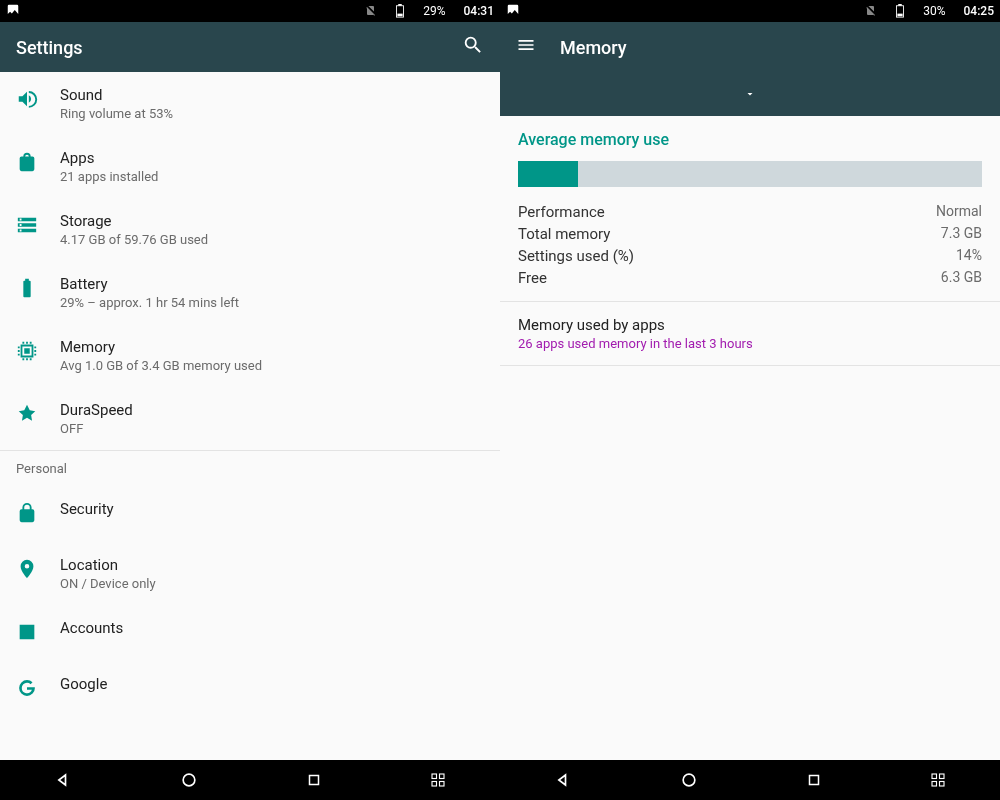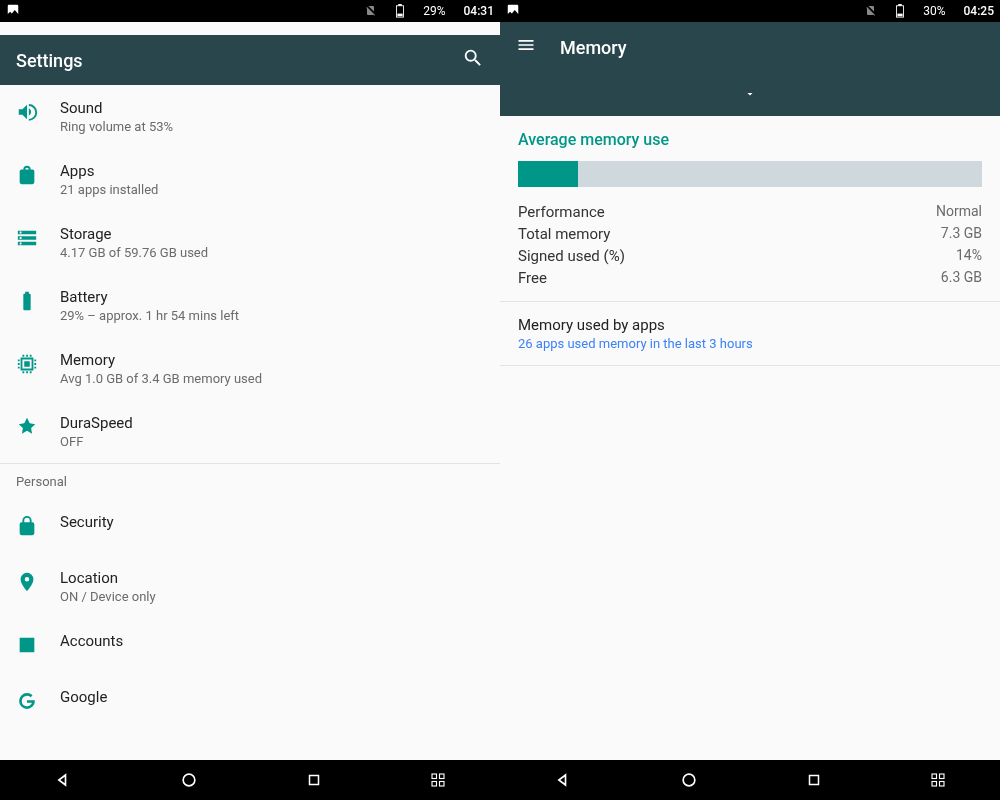--- a/index.html
+++ b/index.html
@@ -3,21 +3,21 @@
 <meta charset="utf-8">
 <style>
   * { box-sizing: border-box; margin: 0; padding: 0; }
   body { font-family: Roboto, Arial, sans-serif; background:#fff; width:1000px; height:800px; overflow:hidden; }
   .screens { display:flex; width:1000px; height:800px; }
   .screen { width:500px; height:800px; display:flex; flex-direction:column; position:relative; background:#fafafa; }
   .statusbar { height:22px; background:#000; color:#fff; display:flex; align-items:center; justify-content:flex-end; font-size:12px; padding:0 6px; gap:18px; }
   .statusbar .left-notif { position:absolute; left:6px; top:3px; }
   .statusbar svg { display:block; }
   .appbar { background:#29464d; color:#fff; display:flex; align-items:center; padding:0 16px; }
-  .appbar.short { height:50px;margin-top:13px; }
+  .appbar.short { height:50px; }
   .appbar.tall  { height:50px; }
   .appbar .title { font-size:18px; font-weight:500; }
   .appbar .left-icon { margin-right:24px; }
   .appbar .right-icon { margin-left:auto; }
   .dropdown-strip { background:#29464d; height:44px; display:flex; align-items:center; justify-content:center; color:#fff; }
   .content { flex:1; overflow:auto; background:#fafafa; }
   .list-item { display:flex; align-items:flex-start; padding:14px 16px 14px 16px;justify-content:flex-end; }
   .list-item .icon-slot { width:44px; flex-shrink:0; color:#009688; padding-top:2px; }
   .list-item .icon-slot svg { width:22px; height:22px; }
   .list-item .texts { flex:1; min-width:0; }
@@ -27,21 +27,21 @@
   .section-label { font-size:13px; color:#6b6b6b; padding:10px 16px; }
   .mem-header { color:#009688; font-size:16px; font-weight:500; padding:14px 18px 12px; }
   .mem-bar-wrap { padding:0 18px 12px; }
   .mem-bar { height:26px; background:#cfd8dc; position:relative; }
   .mem-bar .fill { position:absolute; left:0; top:0; bottom:0; background:#009688; }
   .mem-stats { padding:2px 18px 12px; }
   .mem-row { display:flex; justify-content:space-between; font-size:15px; color:#333; padding:2px 0; }
   .mem-row .val { color:#6b6b6b; font-size:14px; }
   .mem-apps { padding:14px 18px; }
   .mem-apps .ttl { font-size:15px; color:#222; }
-  .mem-apps .sub { font-size:13px; color:#3b82f6; margin-top:2px; }
+  .mem-apps .sub { font-size:13px; color:#a21caf; margin-top:2px; }
   .navbar { height:40px; background:#000; display:flex; align-items:center; justify-content:space-around; }
   .navbar svg { display:block; }
 </style>
 </head>
 <body>
 
 <div class="screens">
 
   <div class="screen">
     <div class="statusbar">
@@ -241,21 +241,21 @@
       <div class="mem-stats" id="mem-stats">
           <div class="mem-row">
             <span>Performance</span>
             <span class="val">Normal</span>
           </div>
           <div class="mem-row">
             <span>Total memory</span>
             <span class="val">7.3 GB</span>
           </div>
           <div class="mem-row">
-            <span>Signed used (%)</span>
+            <span>Settings used (%)</span>
             <span class="val">14%</span>
           </div>
           <div class="mem-row">
             <span>Free</span>
             <span class="val">6.3 GB</span>
           </div>
         </div>
       <div class="divider"></div>
       <div class="mem-apps">
         <div class="ttl">Memory used by apps</div>

